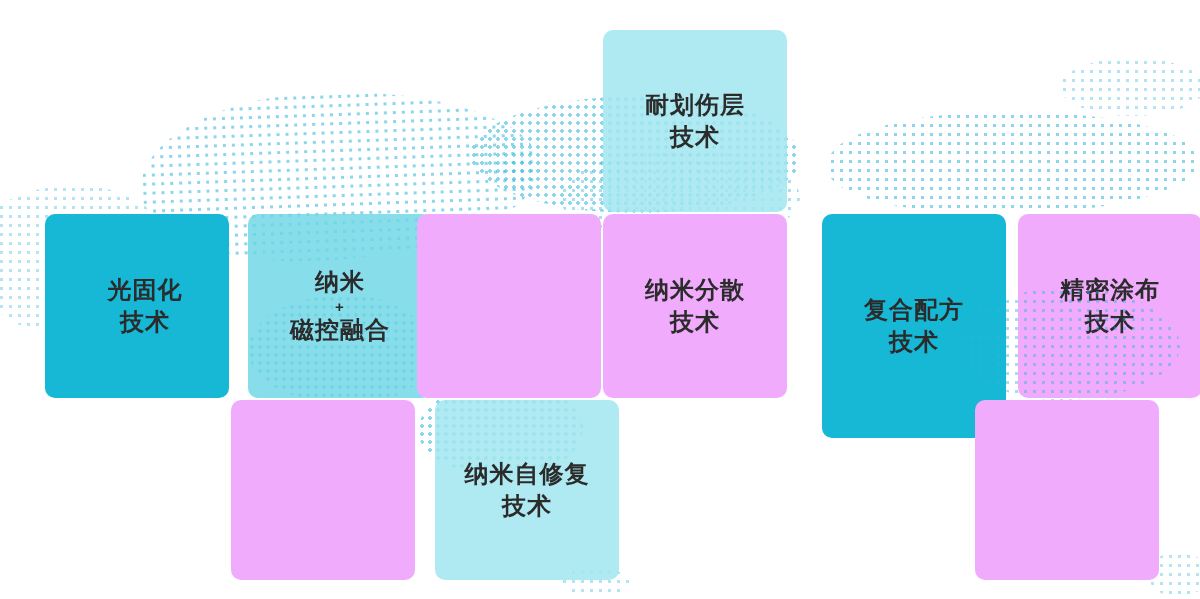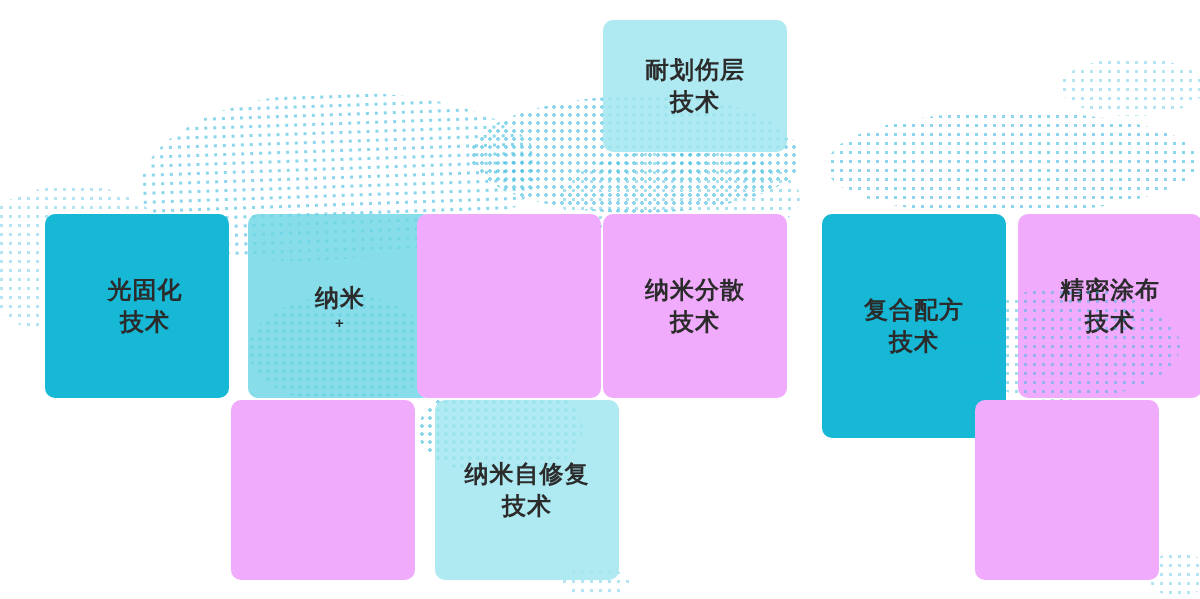--- a/index.html
+++ b/index.html
@@ -62,21 +62,21 @@
   .tile .line.small {
     font-size: 15px;
     line-height: 1.0;
   }
 
   .fill-bright { background: #16b8d5; }
   .fill-light  { background: rgba(109, 214, 229, 0.82); }
   .fill-pale   { background: rgba(161, 230, 240, 0.85); }
   .fill-gray   { background: #f0abfc; }
 
-  .t-top { left: 603px; top:  20px; height: 132px; }
+  .t-top { left: 603px; top:  30px; height: 182px; }
   .t-a   { left:  45px; top: 214px; height: 184px; padding-left: 16px; }
   .t-b   { left: 248px; top: 214px; height: 184px; }
   .t-c   { left: 417px; top: 214px; height: 184px; }
   .t-d   { left: 603px; top: 214px; height: 184px; }
   .t-e   { left: 789px; top: 214px; height: 224px; margin-left: 33px; }
   .t-f   { left: 1018px; top: 214px; height: 184px; }
   .t-g   { left: 231px; top: 400px; height: 180px; }
   .t-h   { left: 435px; top: 400px; height: 180px; }
   .t-i   { left: 975px; top: 400px; height: 180px; }
 </style>
@@ -102,20 +102,21 @@
   </div>
 
   <div class="tile t-a fill-bright">
     <span class="line">光固化</span>
     <span class="line">技术</span>
   </div>
 
   <div class="tile t-b fill-light">
     <span class="line">纳米</span>
     <span class="line small">+</span>
+    <span class="line">磁控融合</span>
   </div>
 
   <div class="tile t-c fill-gray"></div>
 
   <div class="tile t-d fill-gray">
     <span class="line">纳米分散</span>
     <span class="line">技术</span>
   </div>
 
   <div class="tile t-e fill-bright">

